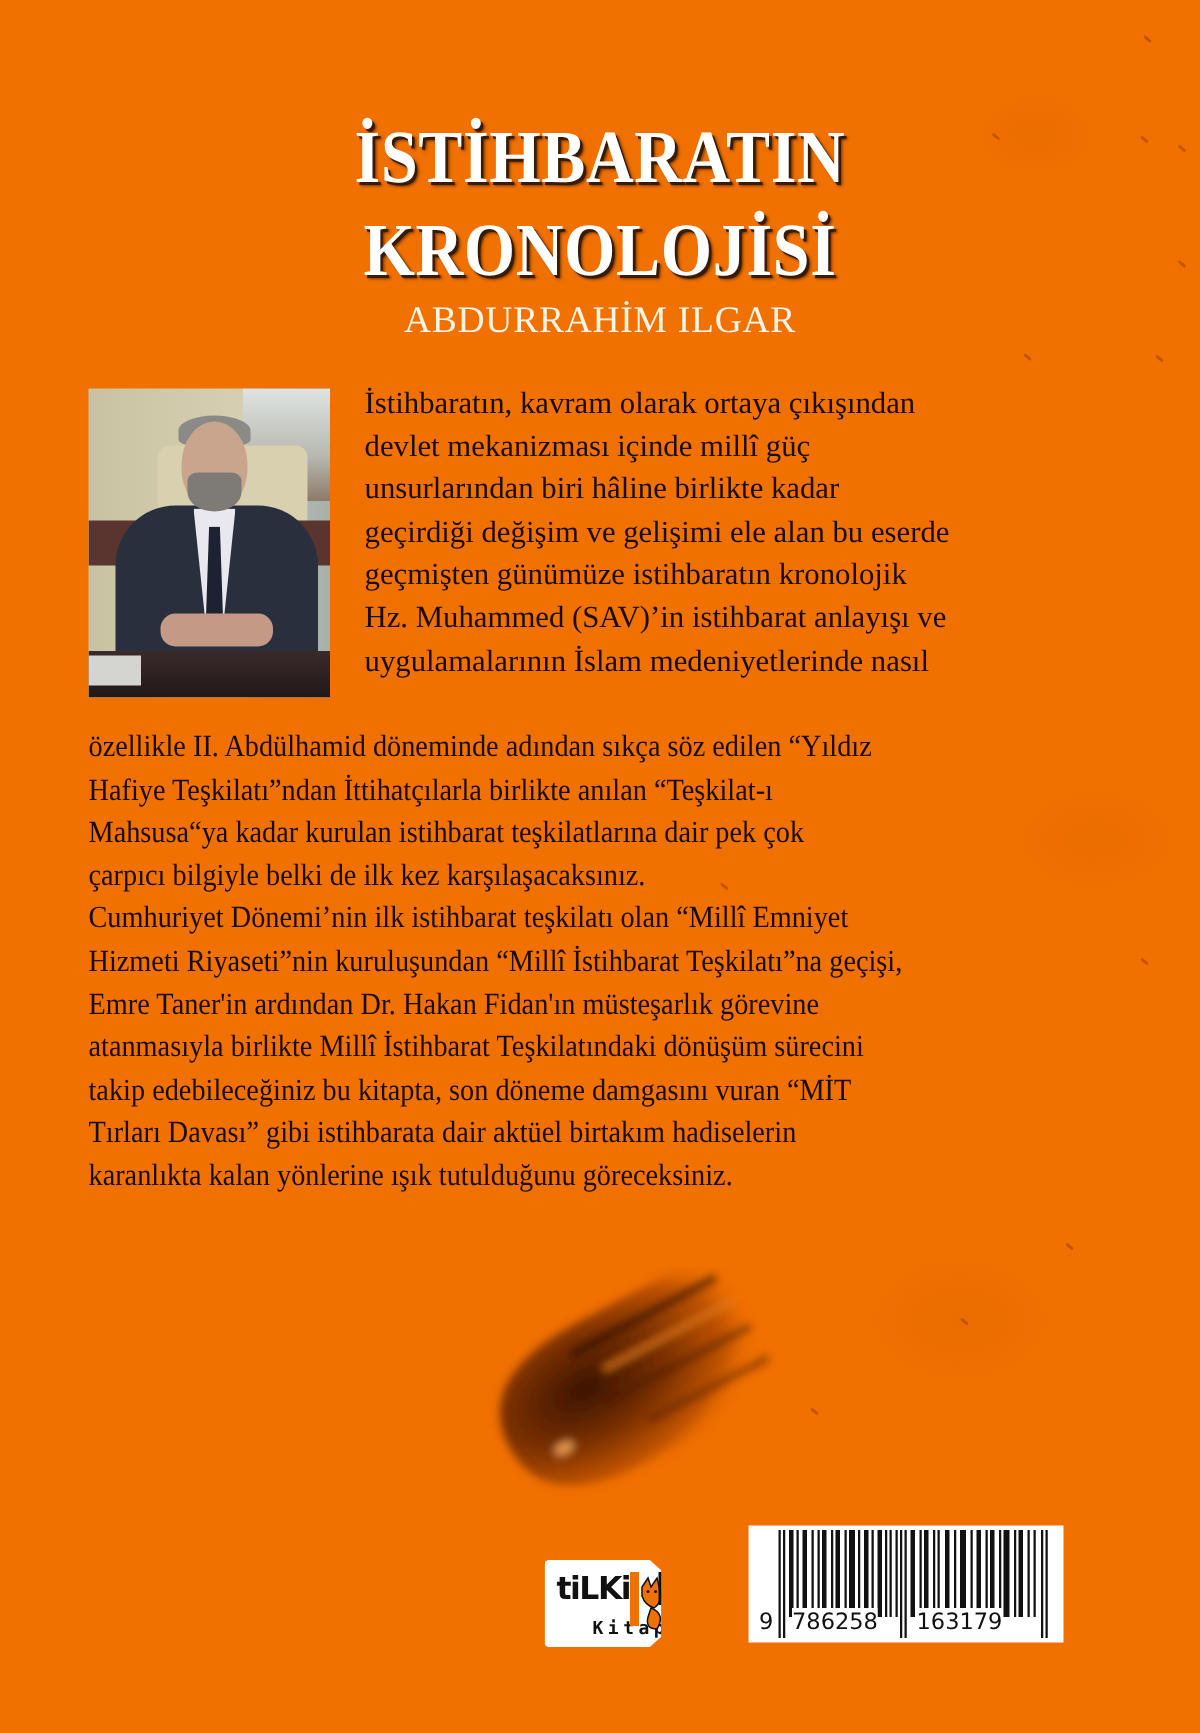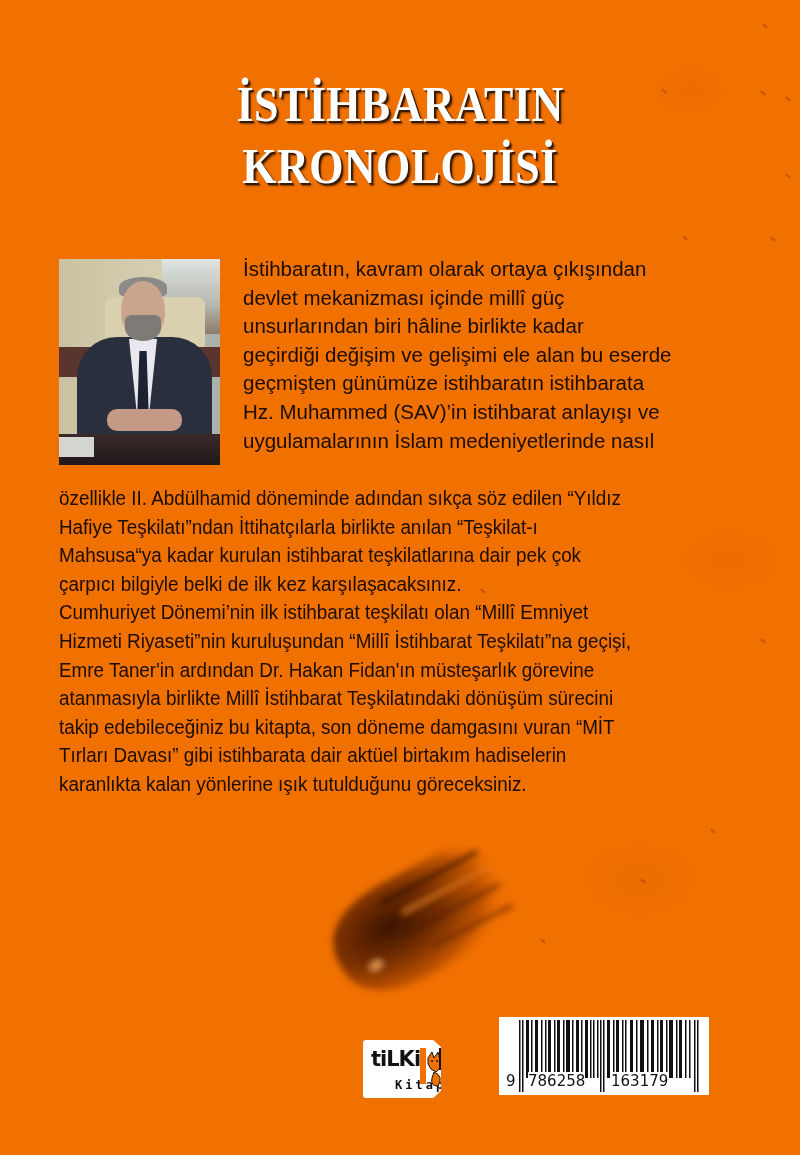--- a/index.html
+++ b/index.html
@@ -47,21 +47,21 @@
   .photo .tie { position: absolute; left: 78px; top: 92px; width: 12px; height: 70px; background: #1d2233; clip-path: polygon(20% 0, 80% 0, 100% 100%, 0 100%); }
   .photo .head { position: absolute; left: 62px; top: 22px; width: 44px; height: 58px; background: #c9a58e; border-radius: 50% 50% 45% 45%; }
   .photo .hair { position: absolute; left: 60px; top: 18px; width: 48px; height: 20px; background: #8c8a86; border-radius: 50% 50% 20% 20%; }
   .photo .beard { position: absolute; left: 66px; top: 56px; width: 36px; height: 26px; background: #7e7a76; border-radius: 20% 20% 50% 50%; }
   .photo .hands { position: absolute; left: 48px; top: 150px; width: 75px; height: 22px; background: #c49a86; border-radius: 10px; }
   .photo .desk { position: absolute; left: 0; top: 175px; width: 161px; height: 31px; background: linear-gradient(180deg, #3b2a2a, #20181a); }
   .photo .papers { position: absolute; left: 0; top: 178px; width: 35px; height: 20px; background: #d4d4d0; }
 
   .body-text {
     position: absolute; color: #1a0d00;
-    font-family: Liberation Sans, sans-serif;
+    font-family: Liberation Serif, serif;
     font-size: 20.5px; line-height: 28.6px;
     white-space: nowrap;
   }
   .body-text div { transform-origin: left center; }
   .narrow { transform: scaleX(0.92); }
 
   .bullet {
     position: absolute; left: 300px; top: 845px; width: 220px; height: 165px;
   }
 
@@ -105,20 +105,21 @@
   <span class="speck" style="left:682px;top:237px"></span>
   <span class="speck" style="left:770px;top:238px"></span>
   <span class="speck" style="left:760px;top:640px"></span>
   <span class="speck" style="left:710px;top:830px"></span>
   <span class="speck" style="left:640px;top:880px"></span>
   <span class="speck" style="left:540px;top:940px"></span>
   <span class="speck" style="left:480px;top:590px"></span>
 
   <div class="title title-line-1">İSTİHBARATIN</div>
   <div class="title title-line-2">KRONOLOJİSİ</div>
+  <div class="author">ABDURRAHİM ILGAR</div>
 
   <div class="photo">
     <div class="window"></div>
     <div class="chair"></div>
     <div class="wood"></div>
     <div class="body"></div>
     <div class="shirt"></div>
     <div class="tie"></div>
     <div class="hair"></div>
     <div class="head"></div>
@@ -126,21 +127,21 @@
     <div class="hands"></div>
     <div class="desk"></div>
     <div class="papers"></div>
   </div>
 
   <div class="body-text" style="left:243px; top:255px;">
     <div>İstihbaratın, kavram olarak ortaya çıkışından</div>
     <div>devlet mekanizması içinde millî güç</div>
     <div>unsurlarından biri hâline birlikte kadar</div>
     <div>geçirdiği değişim ve gelişimi ele alan bu eserde</div>
-    <div>geçmişten günümüze istihbaratın istihbarata</div>
+    <div>geçmişten günümüze istihbaratın kronolojik</div>
     <div>Hz. Muhammed (SAV)’in istihbarat anlayışı ve</div>
     <div>uygulamalarının İslam medeniyetlerinde nasıl</div>
   </div>
   <div class="body-text" style="left:59px; top:484px;">
     <div class="narrow">özellikle II. Abdülhamid döneminde adından sıkça söz edilen “Yıldız</div>
     <div class="narrow">Hafiye Teşkilatı”ndan İttihatçılarla birlikte anılan “Teşkilat-ı</div>
     <div class="narrow">Mahsusa“ya kadar kurulan istihbarat teşkilatlarına dair pek çok</div>
     <div class="narrow">çarpıcı bilgiyle belki de ilk kez karşılaşacaksınız.</div>
     <div class="narrow">Cumhuriyet Dönemi’nin ilk istihbarat teşkilatı olan “Millî Emniyet</div>
     <div class="narrow">Hizmeti Riyaseti”nin kuruluşundan “Millî İstihbarat Teşkilatı”na geçişi,</div>

